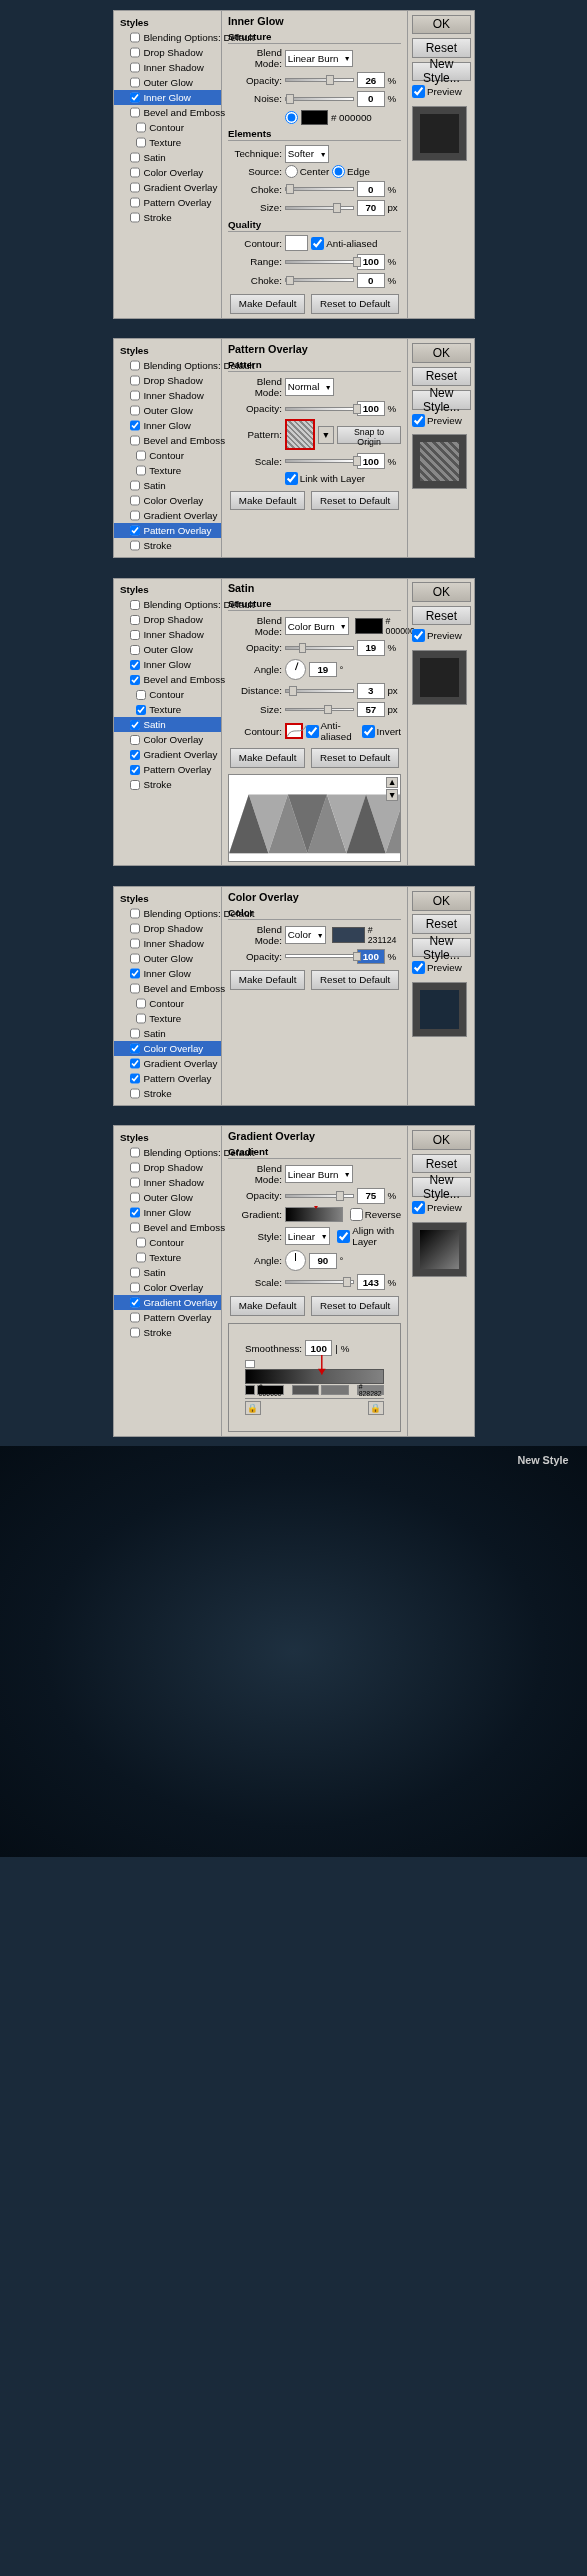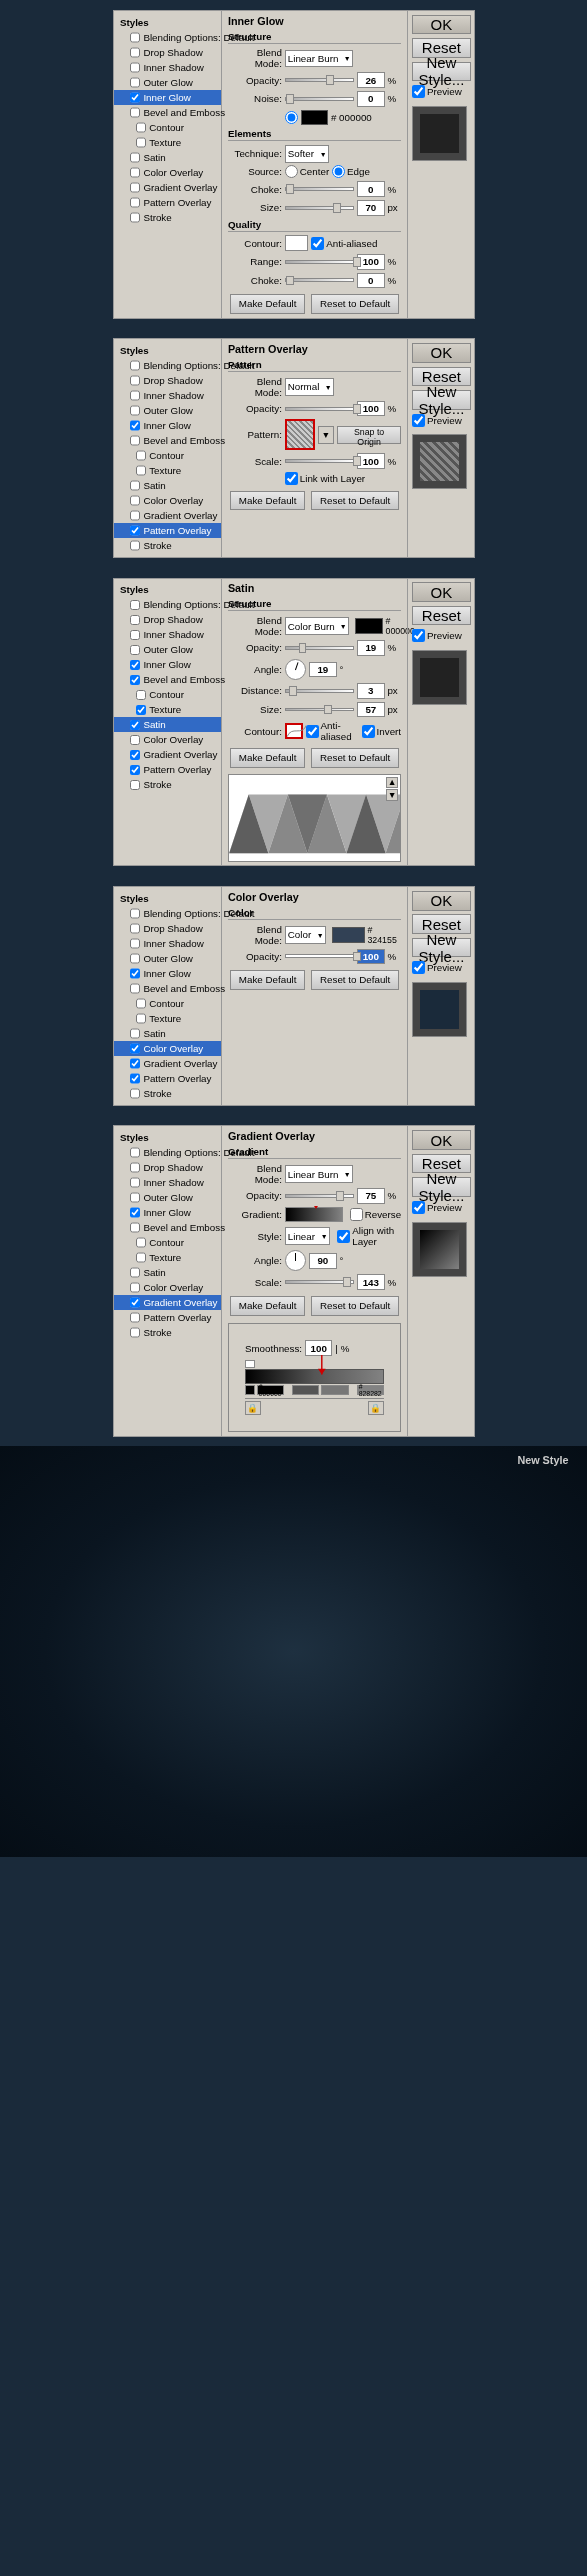--- a/index.html
+++ b/index.html
@@ -149,21 +149,21 @@
       gap: 3.9px;
       border-left: 1px solid #999;
       flex-shrink: 0;
     }
 
     .btn {
       width: 59px;
       height: 19.6px;
       background: linear-gradient(to bottom, #e8e8e8, #c8c8c8);
       border: 1px solid #888;
-      font-size: 15px;
+      font-size: 12px;
       cursor: pointer;
       text-align: center;
       display: flex;
       align-items: center;
       justify-content: center;
     }
 
     .btn-ok {
       background: linear-gradient(to bottom, #d4d0c8, #b8b4ac);
     }
@@ -778,21 +778,21 @@
 
   <div class="main-content">
     <div class="section-title">Color Overlay</div>
     <div class="subsection-title">Color</div>
     <div class="form-row">
       <span class="form-label">Blend Mode:</span>
       <div class="select-wrap">
         <select><option>Color</option></select>
       </div>
       <div class="color-swatch-large" style="background:#324155;margin-left:2.9px"></div>
-      <span style="font-size:8.8px"># 324155</span>
+      <span style="font-size:8.8px"># 231124</span>
     </div>
     <div class="form-row">
       <span class="form-label">Opacity:</span>
       <div class="slider-track" style="width:78px;background:linear-gradient(to right,#fff,#fff)">
             <div class="slider-thumb" style="left:100%"></div>
           </div>
       <input class="num-input" type="text" value="100" style="background: rgb(49, 106, 197); color: rgb(255, 255, 255);">
       <span class="unit-label">%</span>
     </div>
     <div class="bottom-btns">

